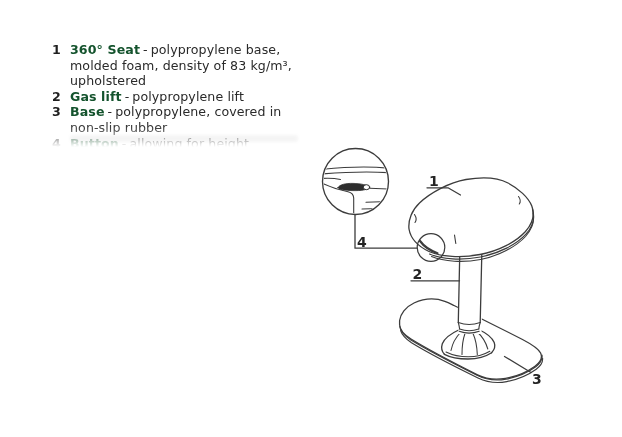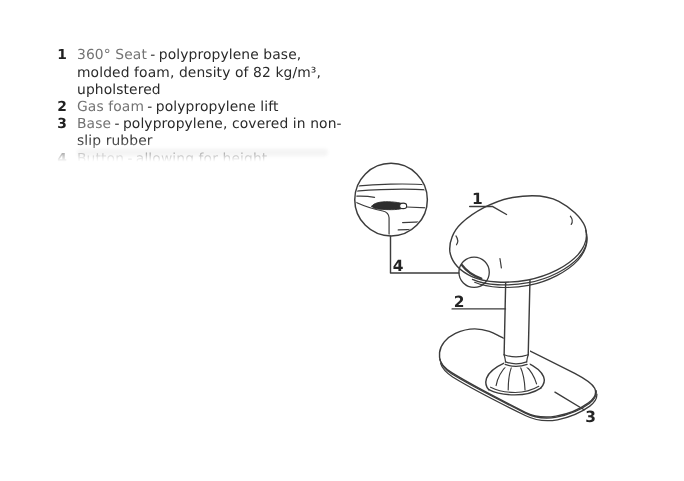--- a/index.html
+++ b/index.html
@@ -9,42 +9,42 @@
   }
   .parts-list{
     position:absolute;left:52px;top:42px;width:260px;
     font-size:12.6px;line-height:15.6px;letter-spacing:.1px;
     -webkit-mask-image:linear-gradient(180deg,#000 0px,#000 80px,rgba(0,0,0,.88) 87px,rgba(0,0,0,.45) 95px,rgba(0,0,0,0) 105px);
     mask-image:linear-gradient(180deg,#000 0px,#000 80px,rgba(0,0,0,.88) 87px,rgba(0,0,0,.45) 95px,rgba(0,0,0,0) 105px);
   }
   .part-row{display:flex;}
   .part-num{flex:none;width:18px;font-weight:bold;color:#1f1f1f;}
   .part-text{flex:1;}
-  .part-name{font-weight:normal;color:#737373;}
+  .part-name{font-weight:bold;color:#14532d;}
   .sep{margin:0 3px;}
   .ghost-line{
     position:absolute;left:70px;top:135px;width:228px;height:7px;
     background:#777;opacity:.07;filter:blur(1.6px);border-radius:3px;
   }
   .diagram-svg{position:absolute;left:0;top:0;}
   .diagram-svg path, .diagram-svg line, .diagram-svg polyline, .diagram-svg circle{vector-effect:none;}
 </style>
 </head>
 <body>
 
 <div class="canvas">
 
   <div class="parts-list" id="parts-list">
       <div class="part-row">
         <span class="part-num">1</span>
-        <span class="part-text"><span class="part-name">360° Seat</span><span class="sep">-</span><span>polypropylene base, molded foam, density of 82 kg/m³, upholstered</span></span>
+        <span class="part-text"><span class="part-name">360° Seat</span><span class="sep">-</span><span>polypropylene base, molded foam, density of 83 kg/m³, upholstered</span></span>
       </div>
       <div class="part-row">
         <span class="part-num">2</span>
-        <span class="part-text"><span class="part-name">Gas foam</span><span class="sep">-</span><span>polypropylene lift</span></span>
+        <span class="part-text"><span class="part-name">Gas lift</span><span class="sep">-</span><span>polypropylene lift</span></span>
       </div>
       <div class="part-row">
         <span class="part-num">3</span>
         <span class="part-text"><span class="part-name">Base</span><span class="sep">-</span><span>polypropylene, covered in non-slip rubber</span></span>
       </div>
       <div class="part-row">
         <span class="part-num">4</span>
         <span class="part-text"><span class="part-name">Button</span><span class="sep">-</span><span>allowing for height adjustment</span></span>
       </div>
     </div>

